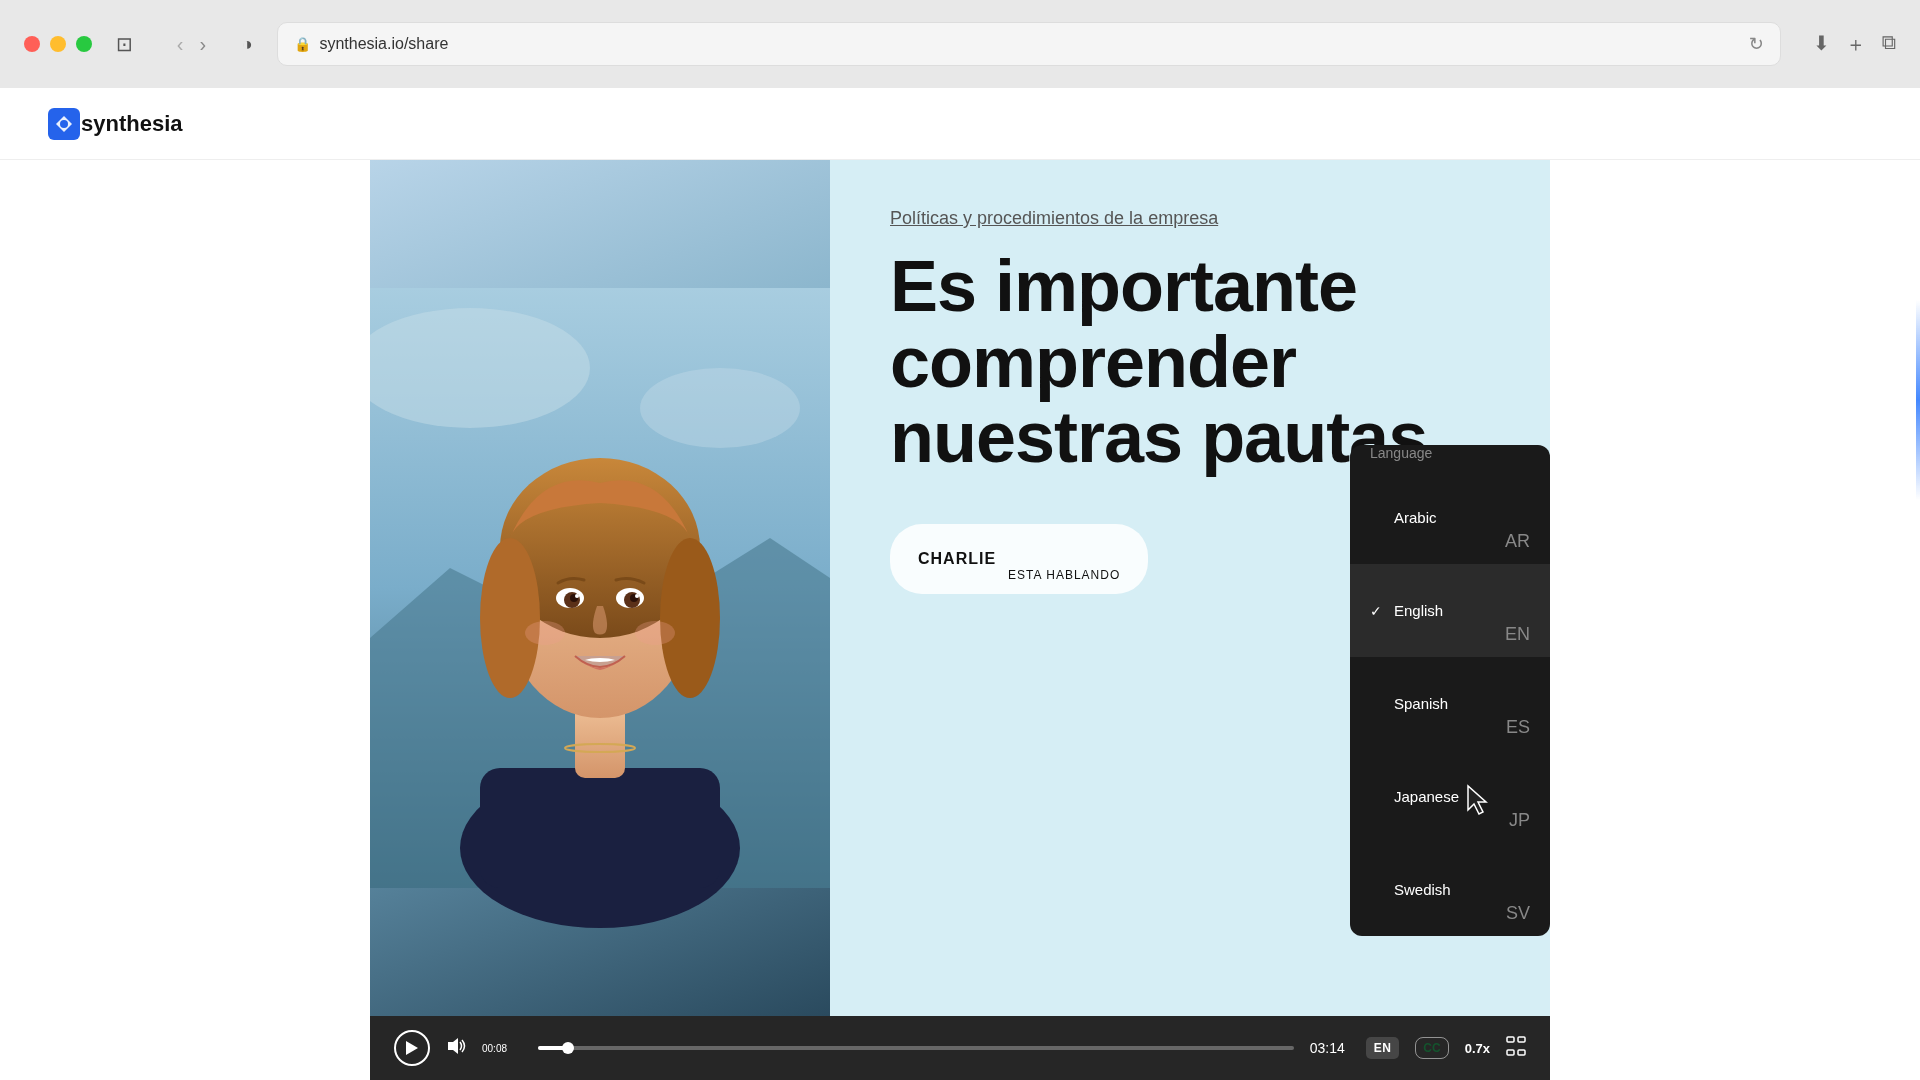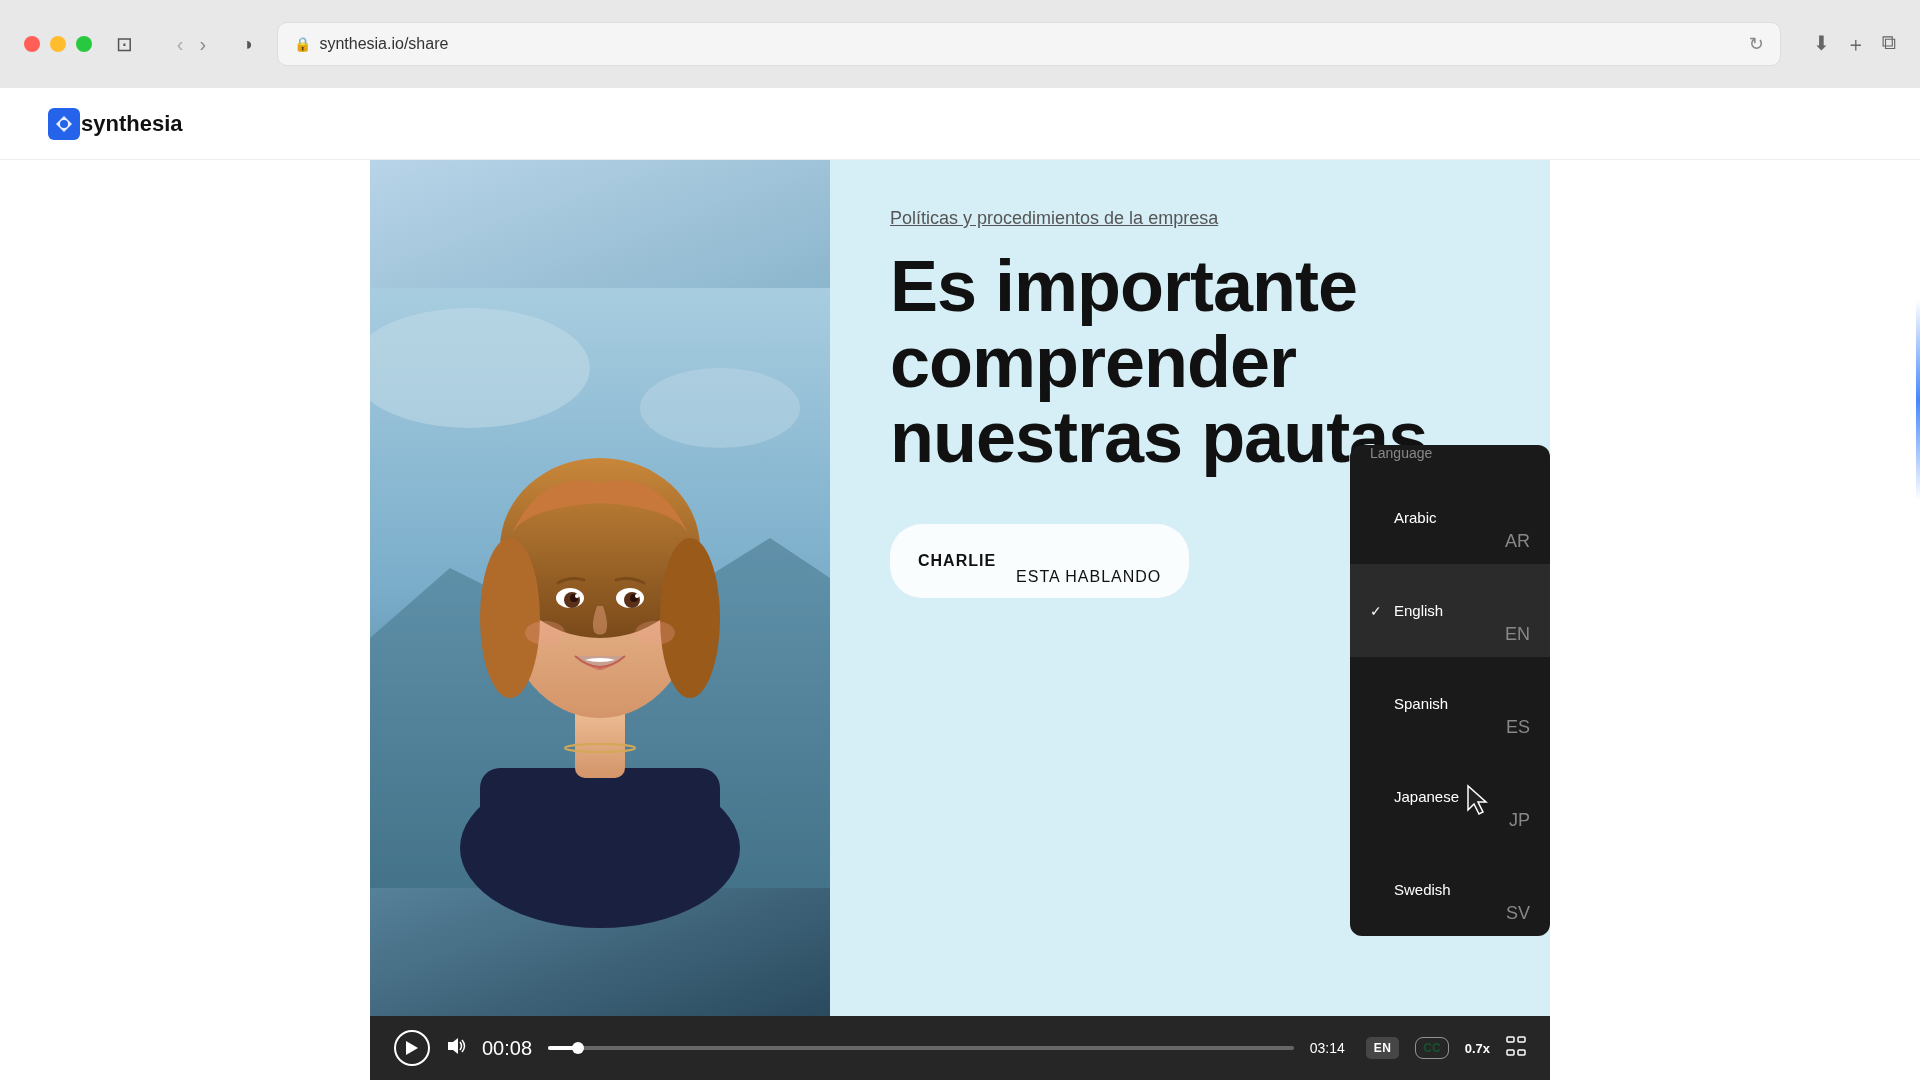--- a/index.html
+++ b/index.html
@@ -214,33 +214,33 @@
       letter-spacing: -1px;
     }
 
     .speaker-badge {
       margin-top: 48px;
       display: inline-flex;
       background: rgba(255,255,255,0.85);
       border-radius: 32px;
       padding: 12px 28px;
       align-items: center;
-      gap: 20px;
+      gap: 12px;
       width: fit-content;
     }
     .speaker-name-bold {
       font-weight: 800;
       font-size: 16px;
       color: #111;
       text-transform: uppercase;
       letter-spacing: 1px;
     }
     .speaker-name-rest {
       font-weight: 400;
-      font-size: 16px;
+      font-size: 12px;
       color: #111;
       text-transform: uppercase;
       letter-spacing: 1px;
       margin-top: 32px;
     }
 
     
     .language-dropdown {
       position: absolute;
       right: 0;
@@ -319,21 +319,21 @@
     }
     .volume-btn {
       color: #fff;
       font-size: 18px;
       cursor: pointer;
       background: none;
       border: none;
     }
     .time-current {
       color: #fff;
-      font-size: 20px;
+      font-size: 10px;
       min-width: 40px;
     }
     .progress-bar-wrap {
       flex: 1;
       height: 4px;
       background: rgba(255,255,255,0.3);
       border-radius: 2px;
       cursor: pointer;
       position: relative;
     }

